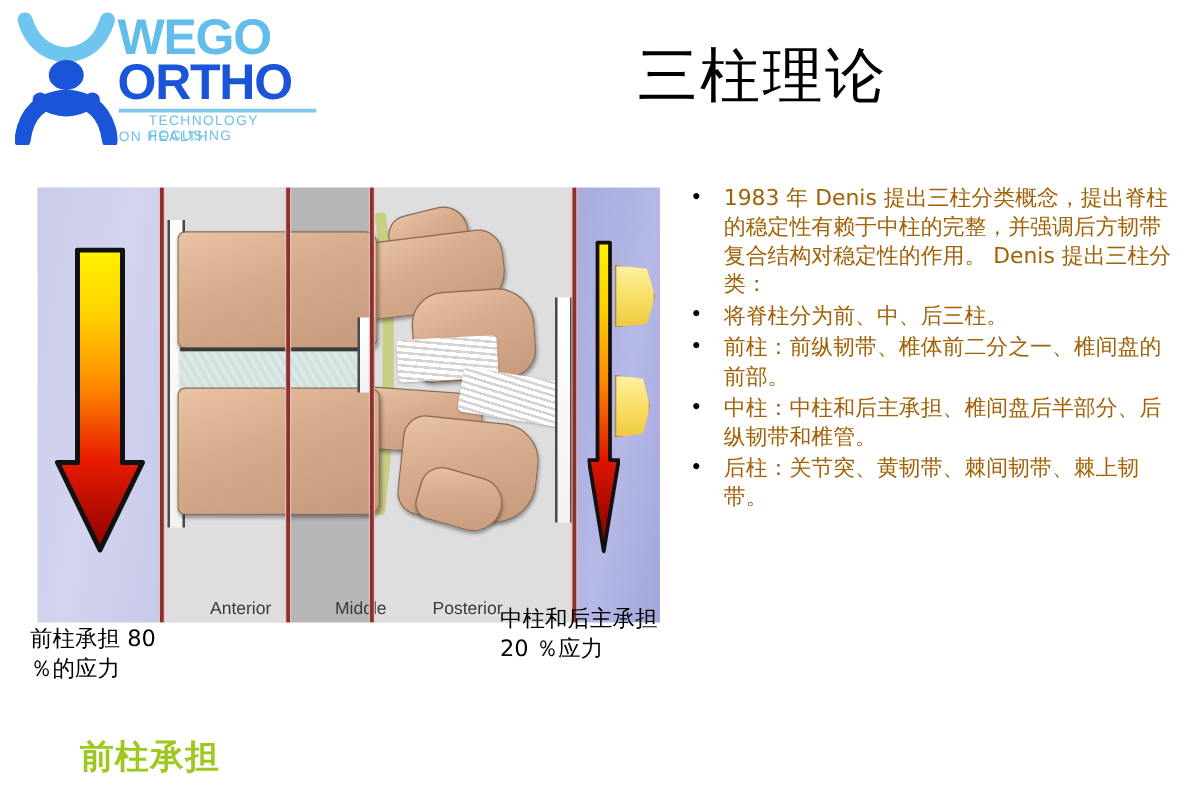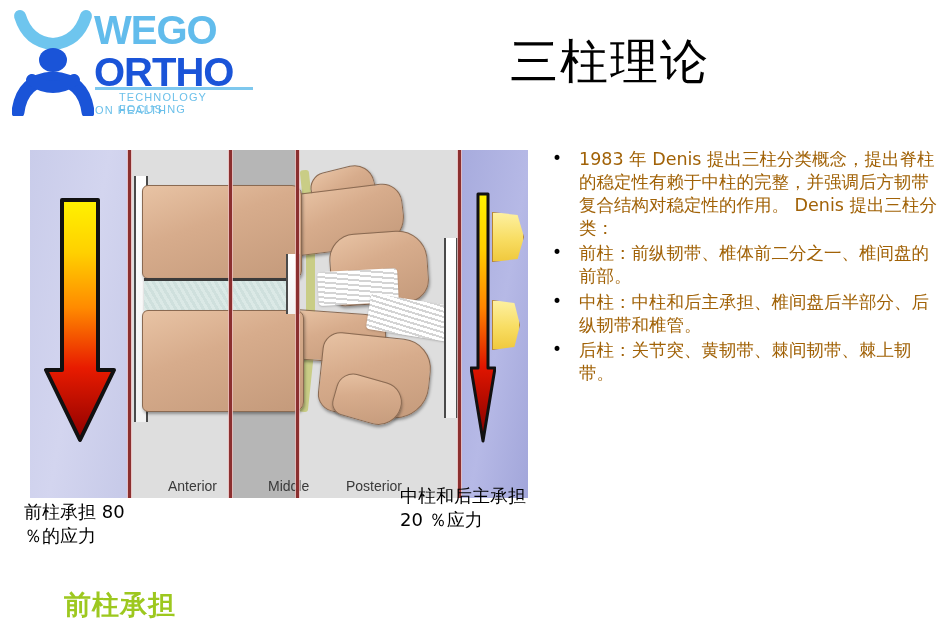--- a/index.html
+++ b/index.html
@@ -52,21 +52,20 @@
   .logo-ortho {
     position: absolute;
     left: 0px;
     top: 40px;
     font-size: 40px;
     font-weight: bold;
     letter-spacing: -1px;
     color: #1a54d8;
     font-family: "Liberation Sans", sans-serif;
     line-height: 1;
-    margin-top: 6px;
   }
   .logo-rule {
     position: absolute;
     left: 1px;
     top: 81px;
     width: 158px;
     height: 3px;
     background: #7ec8ee;
   }
   .logo-tag1 {
@@ -411,18 +410,19 @@
   </div>
 </div>
 
 <div class="caption cap-left">前柱承担 80
 ％的应力</div>
 <div class="caption cap-right">中柱和后主承担
 20 ％应力</div>
 
 <div class="bullets">
   <div class="bullet">1983 年 Denis 提出三柱分类概念，提出脊柱的稳定性有赖于中柱的完整，并强调后方韧带复合结构对稳定性的作用。 Denis 提出三柱分类：</div>
+  <div class="bullet">将脊柱分为前、中、后三柱。</div>
   <div class="bullet">前柱：前纵韧带、椎体前二分之一、椎间盘的前部。</div>
   <div class="bullet">中柱：中柱和后主承担、椎间盘后半部分、后纵韧带和椎管。</div>
   <div class="bullet">后柱：关节突、黄韧带、棘间韧带、棘上韧带。</div>
 </div>
 
 <div class="footer-slogan">前柱承担</div>
 
 </body></html>

